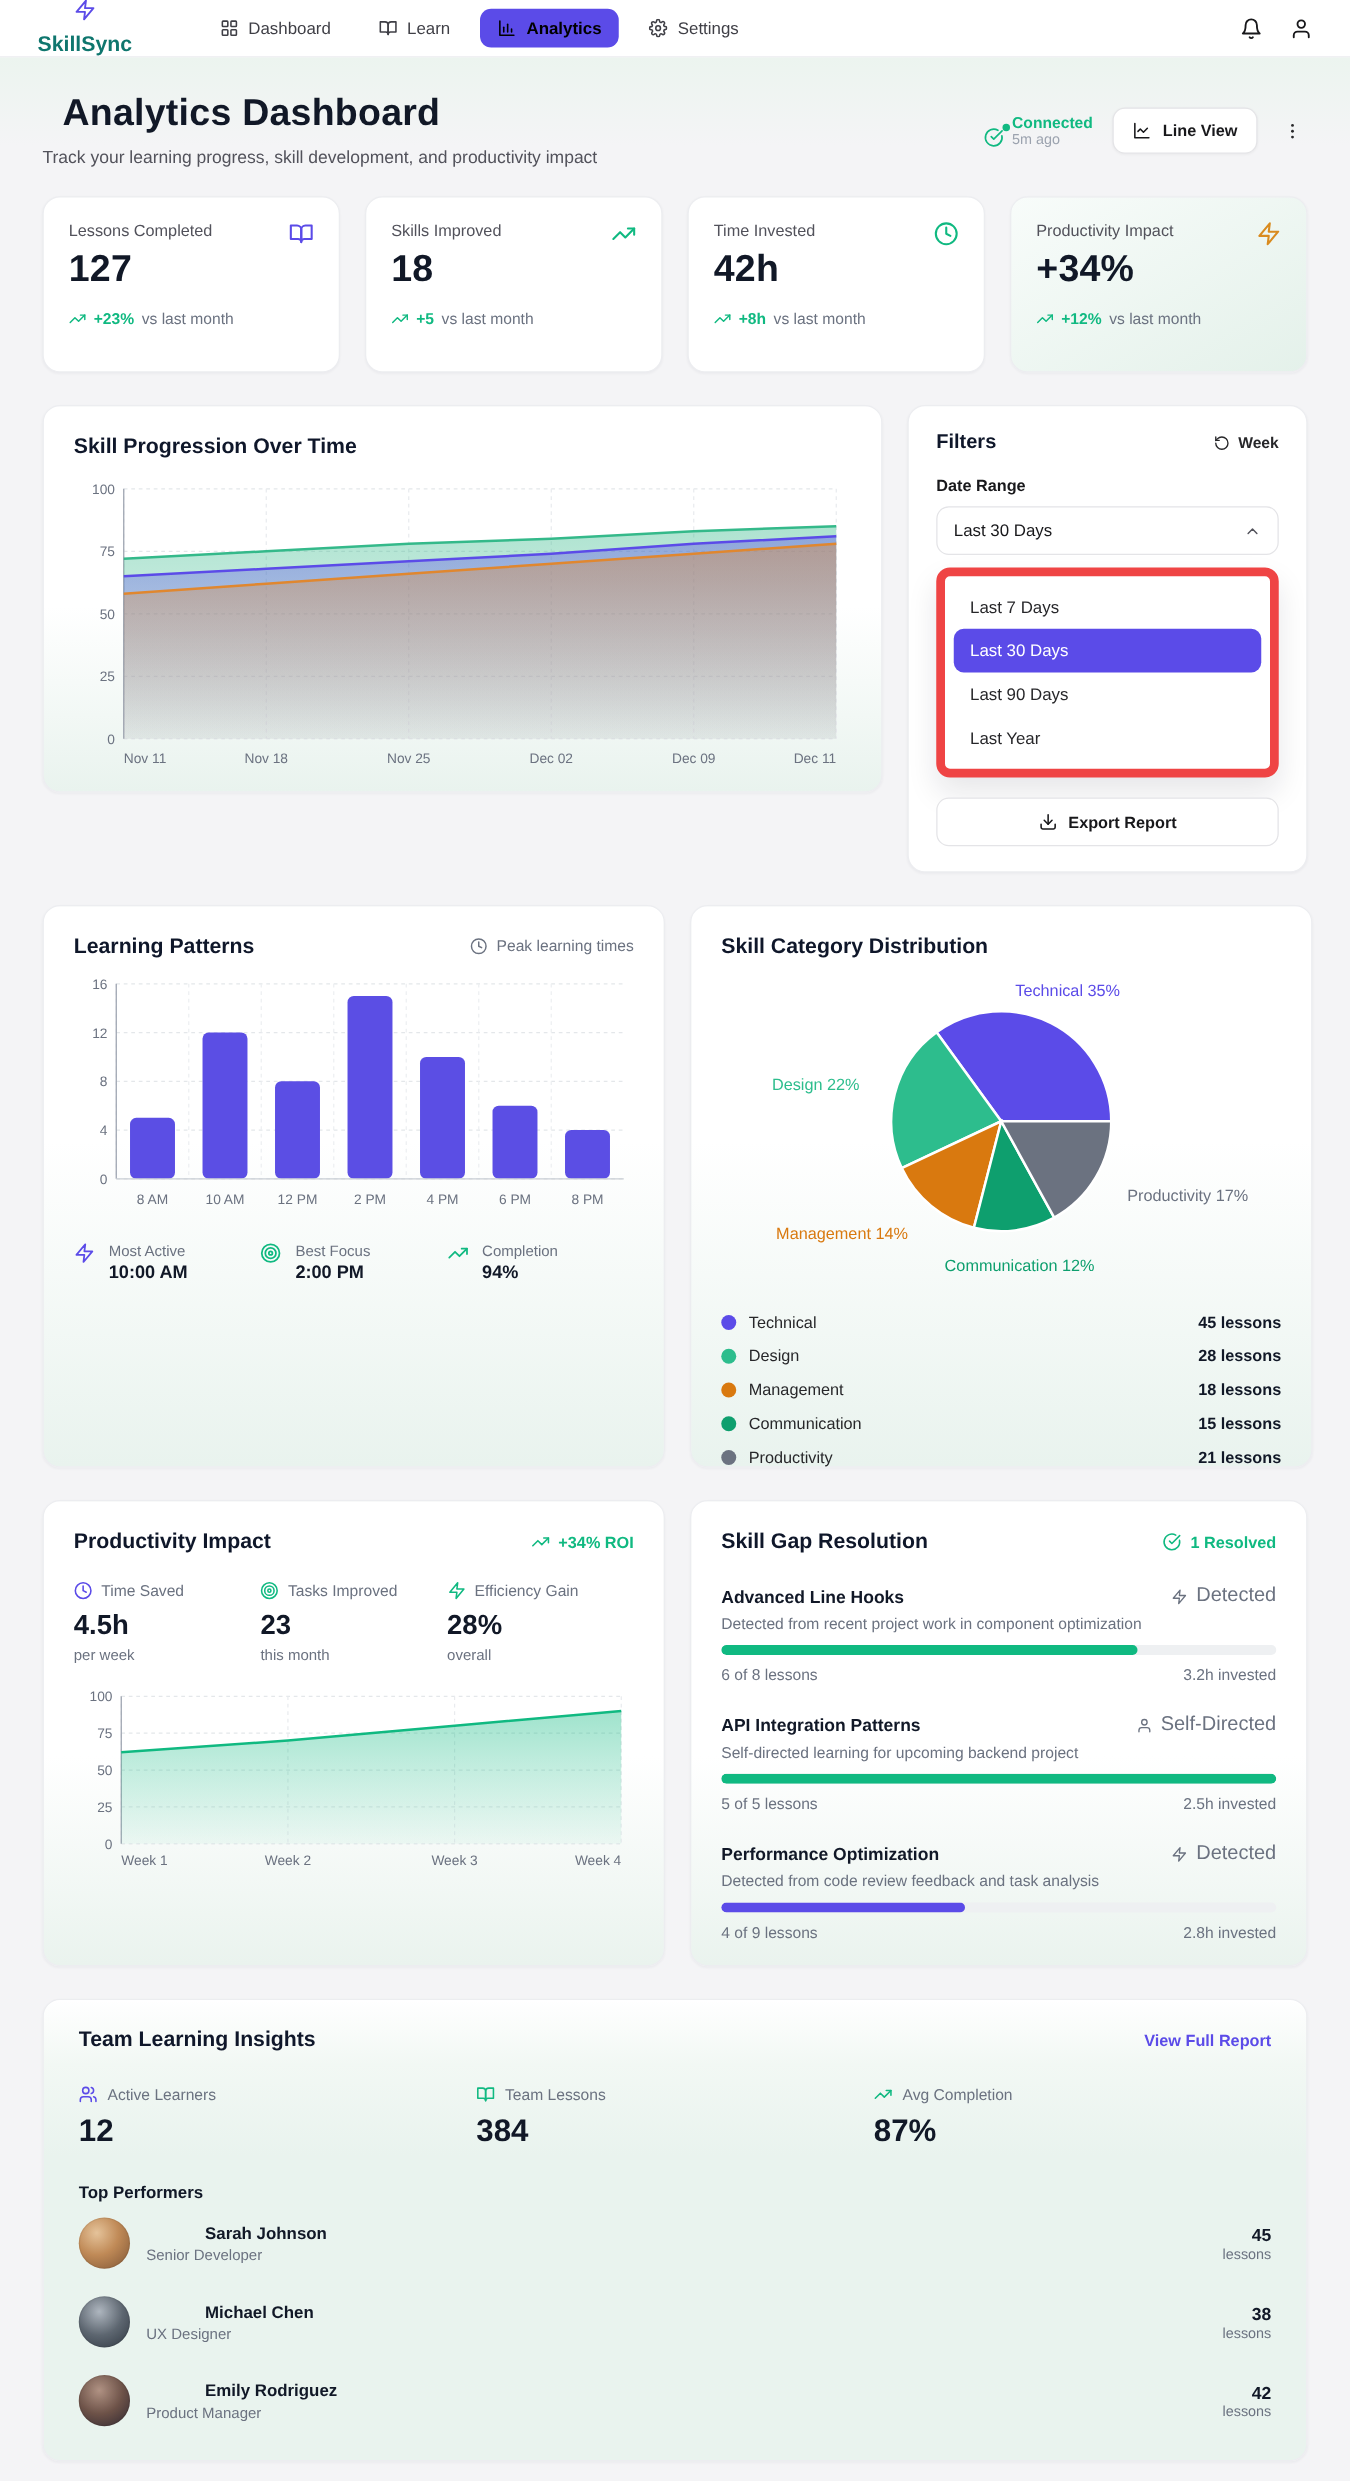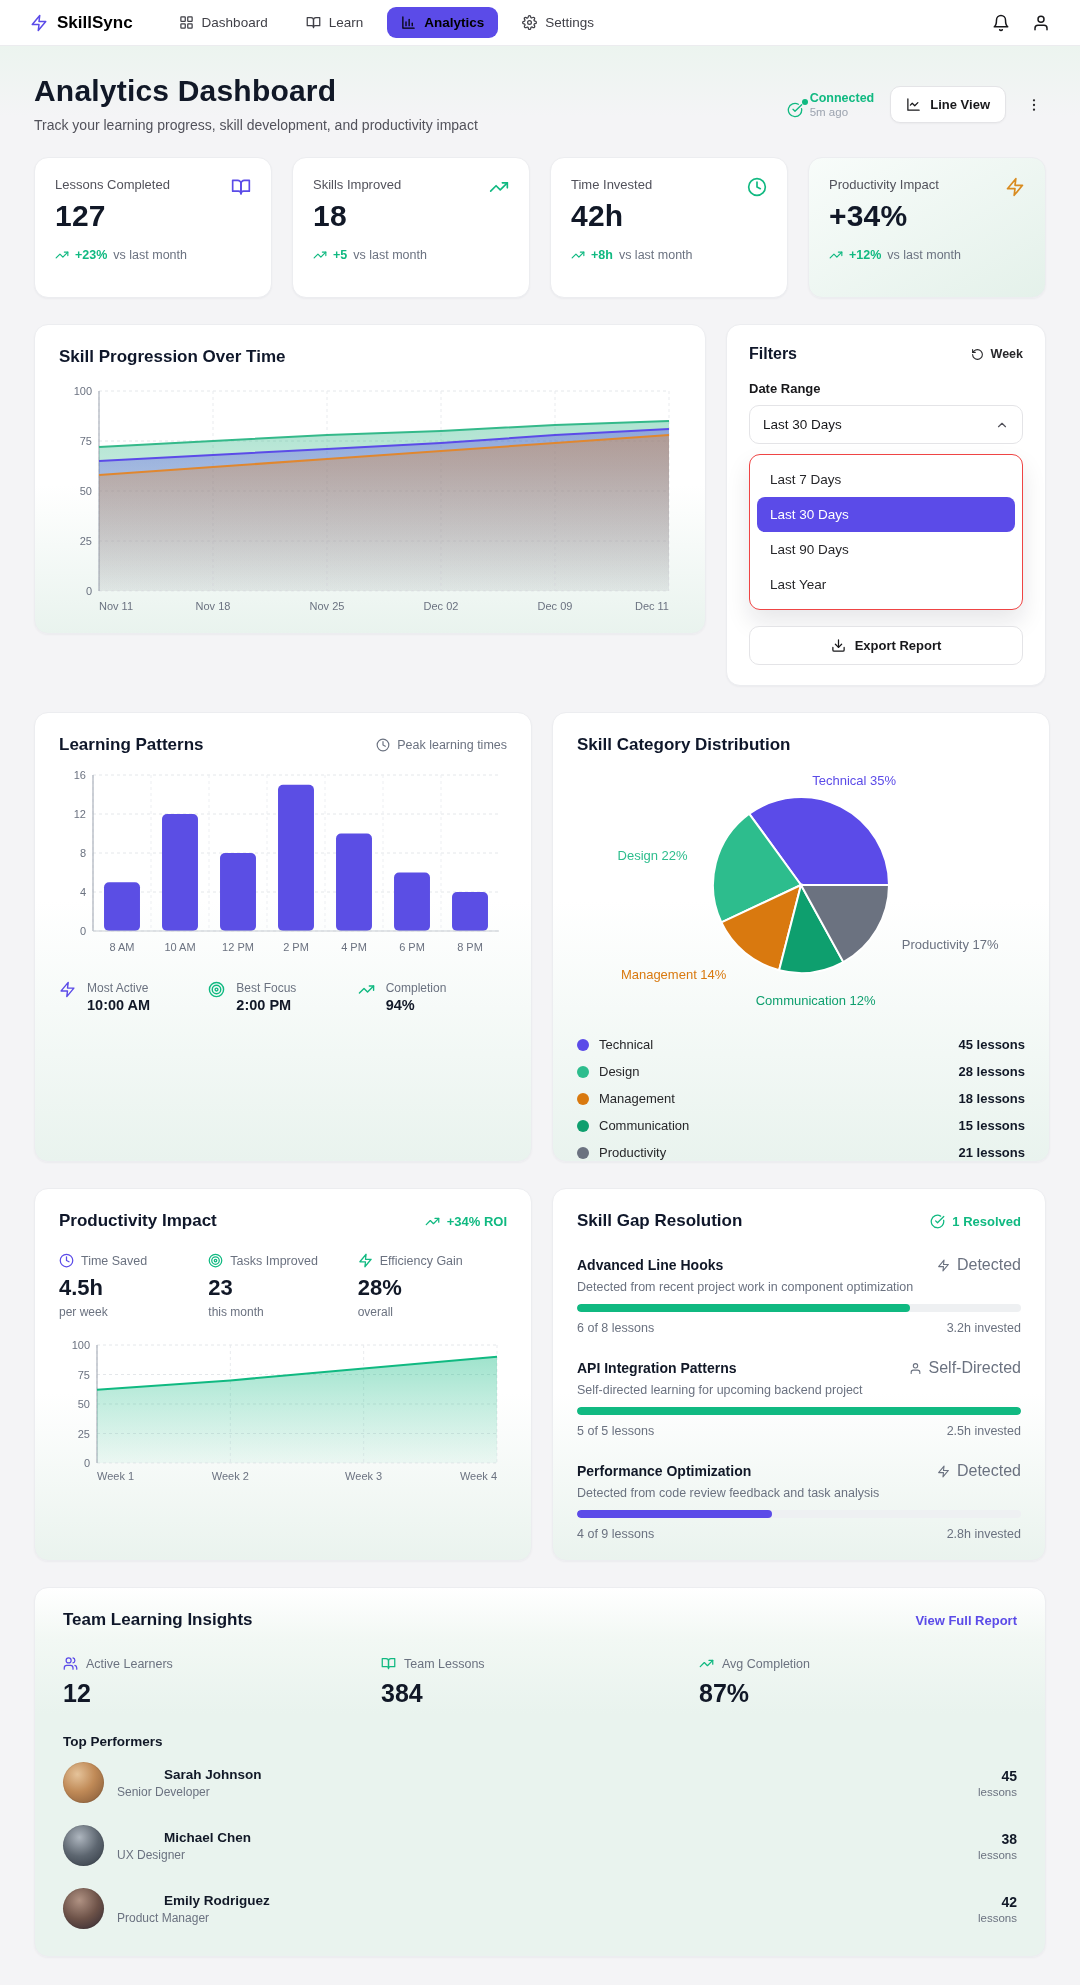--- a/index.html
+++ b/index.html
@@ -2,31 +2,31 @@
 <html><head>
 <meta charset="utf-8">
 <style>
   html,body{margin:0;padding:0;}
   body{width:1080px;background:#f4f4f6;font-family:"Liberation Sans","DejaVu Sans",sans-serif;color:#111827;}
   .ic{display:inline-flex;flex:none;align-items:center;justify-content:center;}
   .ic svg{width:100%;height:100%;display:block;}
 
   
   .nav{height:46px;background:#fff;border-bottom:1px solid #ececef;display:flex;align-items:center;padding:0 30px;box-sizing:border-box;}
-  .brand{display:flex;align-items:center;gap:9px;font-size:17px;font-weight:bold;color:#000000;margin-right:32px;}
+  .brand{display:flex;align-items:center;gap:9px;font-size:17px;font-weight:bold;color:#0f766e;margin-right:56px;flex-direction:column;}
   .nav-items{display:flex;align-items:center;gap:10px;}
   .nav-item{display:flex;align-items:center;gap:8px;font-size:13.5px;color:#3f3f46;padding:8px 14px;border-radius:9px;cursor:pointer;}
   .nav-item.active{background:#5b4be8;color:#000000;font-weight:bold;text-align:right;}
   .nav-spacer{flex:1;}
   .nav-right{display:flex;align-items:center;gap:22px;color:#18181b;}
 
   
   main{padding:18px 34px 0;background:linear-gradient(180deg,#ecf4ef 0,rgba(244,244,246,0) 70px);}
   .page-head{display:flex;justify-content:space-between;align-items:flex-start;margin-bottom:24px;}
-  .page-title{font-size:30px;font-weight:bold;margin:10px 0 9px;letter-spacing:.2px;}
+  .page-title{font-size:30px;font-weight:bold;margin:10px 16px 9px;letter-spacing:.2px;}
   .page-sub{font-size:14px;color:#52525b;}
   .head-right{display:flex;align-items:center;gap:16px;margin-top:22px;}
   .conn{display:flex;align-items:flex-end;gap:7px;}
   .conn-ic{position:relative;color:#10b981;}
   .conn-dot{position:absolute;top:-3px;right:-5px;width:6px;height:6px;border-radius:50%;background:#10b981;}
   .conn-status{color:#10b981;font-weight:bold;font-size:12.5px;line-height:1.25;}
   .conn-ago{color:#9ca3af;font-size:11.5px;}
   .btn-line{display:flex;align-items:center;gap:9px;background:#fff;border:1px solid #e4e4e7;border-radius:10px;padding:10px 15px;font-size:13px;font-weight:bold;color:#18181b;cursor:pointer;box-shadow:0 1px 2px rgba(0,0,0,.04);}
   .kebab{color:#27272a;cursor:pointer;padding:6px 4px;}
 
@@ -46,21 +46,21 @@
   .delta-val{color:#10b981;font-weight:bold;}
   .delta-suffix{color:#6b7280;}
 
   
   .sp-card{flex:670 0 0;height:310px;padding:22px 24px;background:linear-gradient(180deg,#ffffff 52%,#e9f3ee 100%);}
   .filters-card{flex:322 0 0;padding:20px 22px;}
   .filters-head{display:flex;justify-content:space-between;align-items:center;margin-bottom:18px;}
   .reset-btn{display:flex;align-items:center;gap:7px;font-size:12.5px;font-weight:bold;color:#27272a;cursor:pointer;}
   .dr-label{font-size:13px;font-weight:bold;margin-bottom:9px;color:#18181b;}
   .select{display:flex;justify-content:space-between;align-items:center;border:1px solid #e4e4e7;border-radius:10px;padding:11px 13px;font-size:13.5px;cursor:pointer;background:#fff;margin-bottom:10px;color:#18181b;}
-  .dropdown{border:1px solid #ef4444;border-radius:11px;box-shadow:0 12px 24px rgba(16,24,40,.10);padding:7px;background:#fff;margin-bottom:16px;}
+  .dropdown{border:7px solid #ef4444;border-radius:11px;box-shadow:0 12px 24px rgba(16,24,40,.10);padding:7px;background:#fff;margin-bottom:16px;}
   .dd-option{padding:10px 13px;font-size:13.5px;border-radius:8px;color:#27272a;cursor:pointer;}
   .dd-option.selected{background:#5b4be8;color:#fff;}
   .export-btn{display:flex;justify-content:center;align-items:center;gap:9px;border:1px solid #e4e4e7;border-radius:10px;padding:11px;font-size:13px;font-weight:bold;background:#fff;cursor:pointer;color:#18181b;}
 
   
   .half-card{flex:1 0 0;display:flex;flex-direction:column;}
   .lp-card,.dist-card{height:450px;background:linear-gradient(180deg,#ffffff 42%,#e9f3ee 100%);}
   .pi-card,.gap-card{height:373px;background:linear-gradient(180deg,#ffffff 55%,#eaf3ee 100%);}
   .card-head{display:flex;justify-content:space-between;align-items:center;padding:22px 24px 8px;}
   .badge-muted{display:flex;align-items:center;gap:7px;color:#6b7280;font-size:12.5px;}

